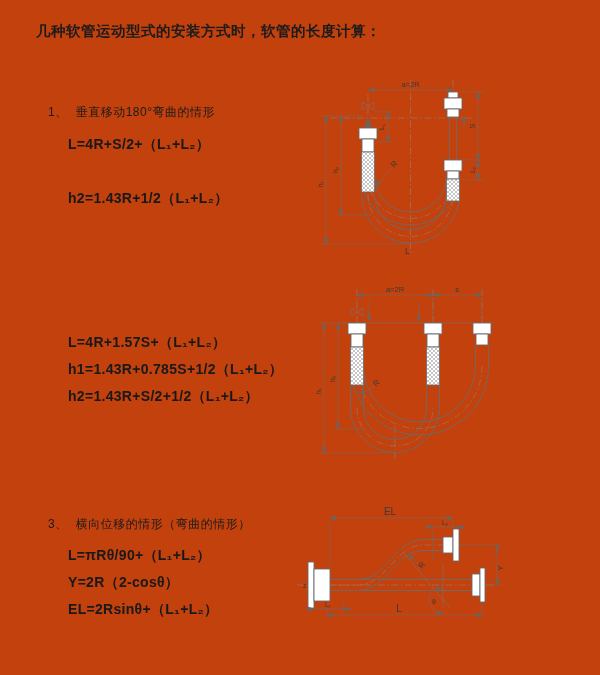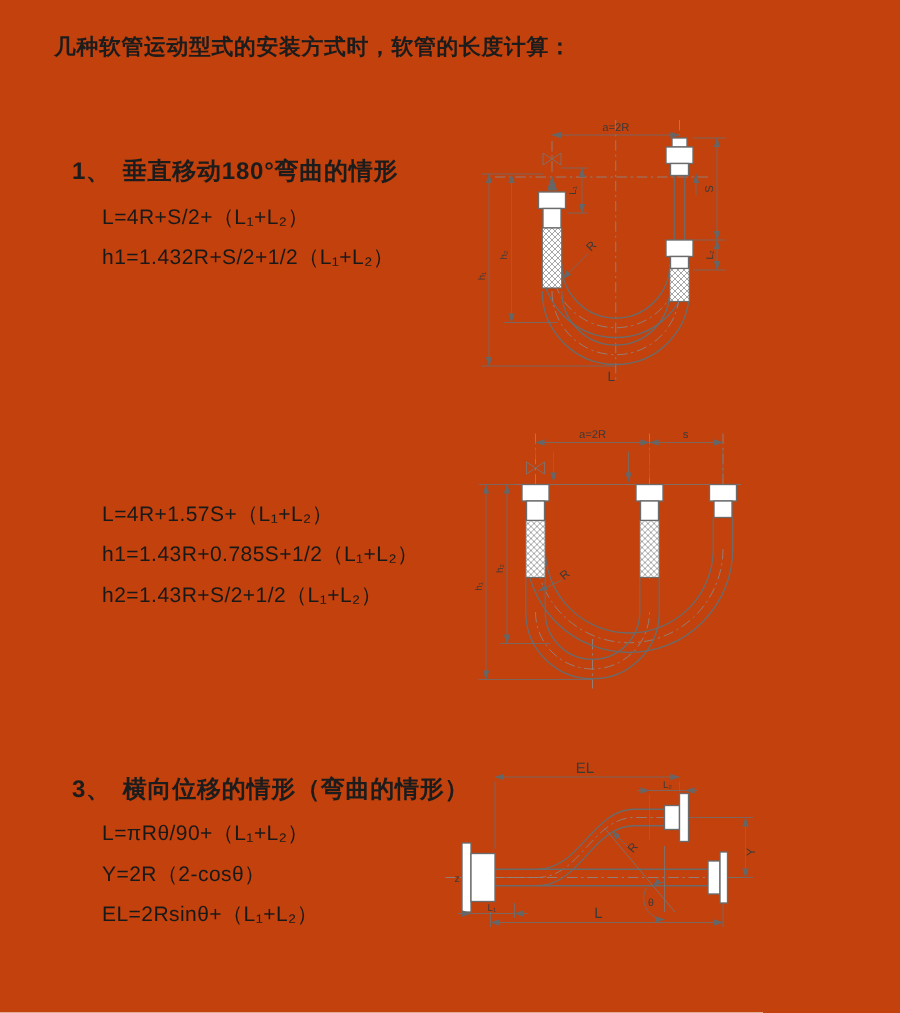--- a/index.html
+++ b/index.html
@@ -1,43 +1,43 @@
 <!DOCTYPE html>
 <html><head>
 <meta charset="utf-8">
 <style>
   html,body{margin:0;padding:0;background:#fff;}
   #page{position:relative;width:600px;height:675px;background:#c2410c;overflow:hidden;
         font-family:"Liberation Sans","DejaVu Sans",sans-serif;color:#1c1c1c;text-align:center;}
   .abs{position:absolute;}
   .title{left:36px;top:22px;font-size:14.5px;font-weight:bold;letter-spacing:.5px;}
-  .sec-head{font-size:16px;font-weight:bold;letter-spacing:.5px;white-space:nowrap;}
+  .sec-head{font-size:12px;font-weight:normal;letter-spacing:.5px;white-space:nowrap;}
   .sec-head .num{margin-right:8px;}
-  .formula{left:68px;font-size:14px;font-weight:400;letter-spacing:.3px;white-space:nowrap;color:#191919;}
+  .formula{left:68px;font-size:14px;font-weight:700;letter-spacing:.3px;white-space:nowrap;color:#191919;}
   svg{position:absolute;overflow:visible;}
   svg text{font-family:"Liberation Sans","DejaVu Sans",sans-serif;fill:#3a3a3a;}
   .ln{stroke:#6b6b6b;stroke-width:.9;fill:none;}
   .thin{stroke:#777;stroke-width:.55;fill:none;}
   .cl{stroke:#8a8a8a;stroke-width:.55;fill:none;stroke-dasharray:7 2.5 1.5 2.5;}
   .dim{stroke:#6f6f6f;stroke-width:.55;fill:none;}
   .fit{fill:#ffffff;stroke:#6b6b6b;stroke-width:.9;}
   .braidw{fill:#ffffff;stroke:none;}
 </style>
 </head>
 <body>
 
 <div id="page">
 
   <div class="abs title">几种软管运动型式的安装方式时，软管的长度计算：</div>
 
   <div class="abs sec-head" style="left:48px;top:104px;">
     <span class="num">1、</span><span>垂直移动180°弯曲的情形</span>
   </div>
   <div class="abs formula" style="top:136px;">L=4R+S/2+（L₁+L₂）</div>
-  <div class="abs formula" style="top:163px;">h1=1.432R+S/2+1/2（L₁+L₂）</div>
+  <div class="abs formula" style="top:190px;">h2=1.43R+1/2（L₁+L₂）</div>
 
   <div class="abs formula" style="top:334px;">L=4R+1.57S+（L₁+L₂）</div>
   <div class="abs formula" style="top:361px;">h1=1.43R+0.785S+1/2（L₁+L₂）</div>
   <div class="abs formula" style="top:388px;">h2=1.43R+S/2+1/2（L₁+L₂）</div>
 
   <div class="abs sec-head" style="left:48px;top:516px;">
     <span class="num">3、</span><span>横向位移的情形（弯曲的情形）</span>
   </div>
   <div class="abs formula" style="top:547px;">L=πRθ/90+（L₁+L₂）</div>
   <div class="abs formula" style="top:574px;">Y=2R（2-cosθ）</div>

